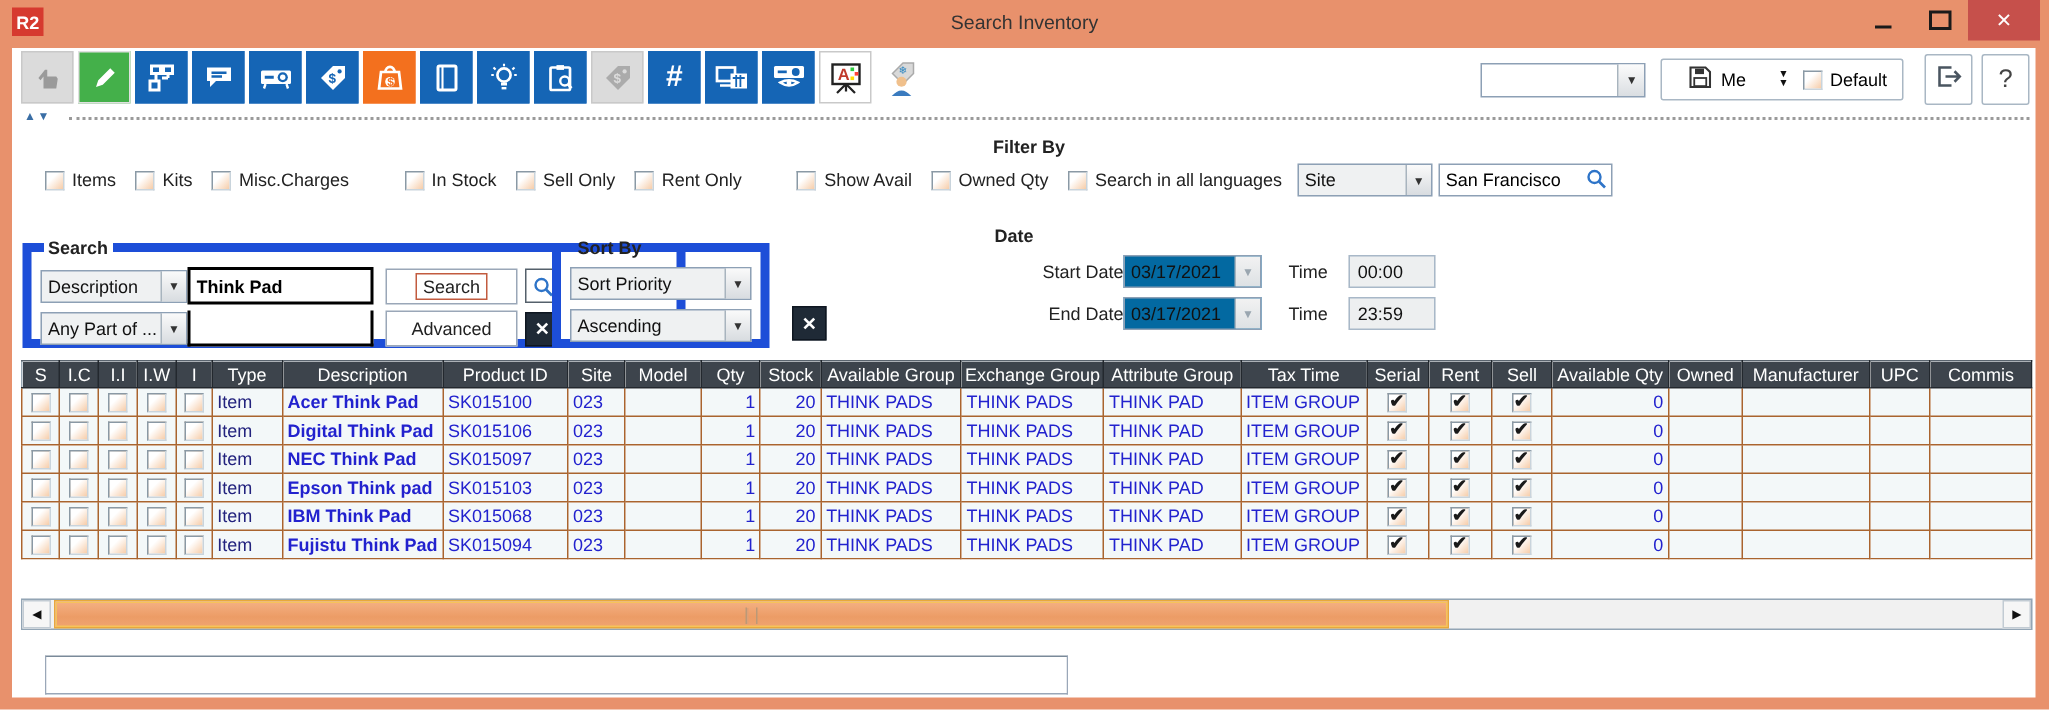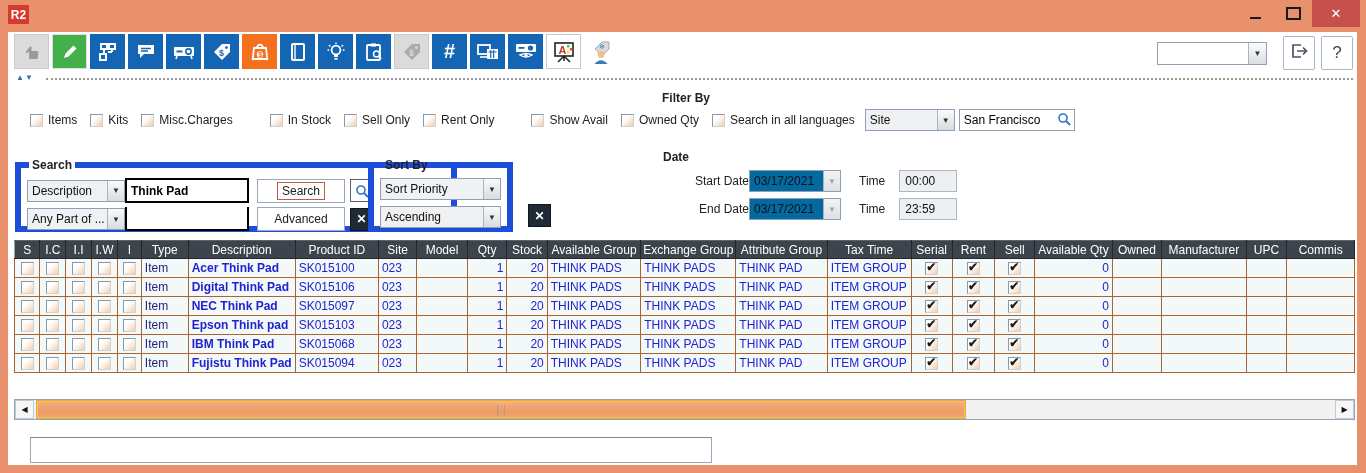--- a/index.html
+++ b/index.html
@@ -132,20 +132,21 @@
   
   .bottom-input { position:absolute; left:22px; top:405px; width:682px; height:26px; border:1px solid #9AA7B8;
                   border-top-color:#7A8A99; background:#fff; }
   .bottom-input input { width:100%; height:100%; border:none; outline:none; font:inherit; padding:0 5px; }
 </style>
 </head>
 <body>
 
 <div class="titlebar">
   <div class="app-logo">R2</div>
+  <div class="win-title">Search Inventory</div>
   <div class="win-controls">
     <div class="wc-btn wc-min"></div>
     <div class="wc-btn wc-max"></div>
     <div class="wc-btn wc-close">✕</div>
   </div>
 </div>
 
 <div class="content">
 
   <div class="toolbar">
@@ -295,20 +296,38 @@
             <path d="M5.5 25 Q12 17.5 18.5 25 Z" fill="#3A7BBF"></path>
           </svg>
         </span>
     </div>
   </div>
 
   <div class="tb-right">
     <div class="combo">
       <span class="cb-txt"></span>
       <span class="cb-arr">▼</span>
+    </div>
+    <div class="me-group">
+      <div class="me-btn">
+        <span><svg width="15" height="15" viewBox="0 0 15 15">
+              <path d="M1 1 H11 L14 4 V14 H1 Z" fill="none" stroke="#333" stroke-width="1.4"></path>
+              <rect x="4" y="1.8" width="6" height="3.6" fill="#333"></rect>
+              <rect x="3.5" y="8" width="8" height="5.4" fill="none" stroke="#333" stroke-width="1.2"></rect>
+            </svg></span>
+        <span>Me</span>
+      </div>
+      <div class="spinner">
+          <span>▼</span>
+          <span>▼</span>
+        </div>
+      <div class="def-wrap">
+        <span class="chk"></span>
+        <span>Default</span>
+      </div>
     </div>
     <div class="sq-btn">
       <span><svg width="18" height="18" viewBox="0 0 18 18">
             <path d="M11 3 H3 V15 H11" fill="none" stroke="#4A5560" stroke-width="1.7"></path>
             <path d="M7 9 H16 M13 5.5 L16.5 9 L13 12.5" fill="none" stroke="#4A5560" stroke-width="1.7"></path>
           </svg></span>
     </div>
     <div class="sq-btn">
       <span>?</span>
     </div>

